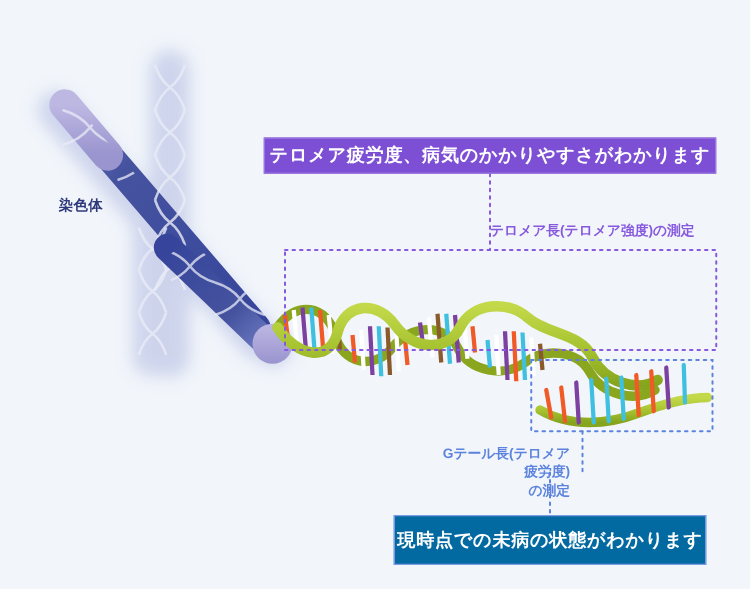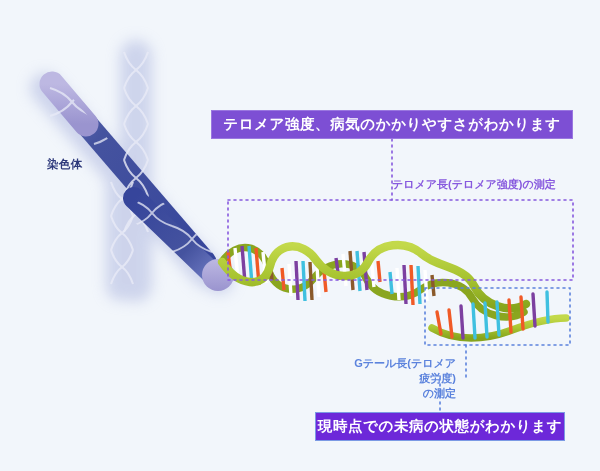--- a/index.html
+++ b/index.html
@@ -45,22 +45,22 @@
     width: 362px;
     height: 29px;
     background: #7d4fd4;
     border: 1px solid #9a77e0;
     font-size: 14.5px;
   }
   .banner-gtail {
     left: 315px;
     top: 412px;
     width: 250px;
-    height: 29px;
-    background: #6d28d9;
+    height: 40px;
+    background: #0369a1;
     border: 1px solid #7c9ae4;
     font-size: 14.5px;
   }
 
   
   .caption {
     position: absolute;
     white-space: nowrap;
     font-weight: bold;
   }
@@ -309,21 +309,21 @@
 
     <g>
       <rect x="425" y="288" width="145" height="57" fill="none" stroke="#5c83dd" stroke-width="1.6" stroke-dasharray="2 4" stroke-linecap="round"></rect>
       <line x1="466" y1="345" x2="466" y2="378" stroke="#5c83dd" stroke-width="1.6" stroke-dasharray="2 4" stroke-linecap="round"></line>
       <line x1="440" y1="378" x2="440" y2="412" stroke="#5c83dd" stroke-width="1.6" stroke-dasharray="2 4" stroke-linecap="round"></line>
     </g>
   </svg>
 
   <div class="label-chromosome">染色体</div>
 
-  <div class="banner banner-telomere">テロメア強度、病気のかかりやすさがわかります</div>
+  <div class="banner banner-telomere">テロメア疲労度、病気のかかりやすさがわかります</div>
 
   <div class="caption caption-telomere">テロメア長(テロメア強度)の測定</div>
 
   <div class="caption caption-gtail">
     <span>Gテール長(テロメア疲労度)</span><br>
     <span>の測定</span>
   </div>
 
   <div class="banner banner-gtail">現時点での未病の状態がわかります</div>
 

